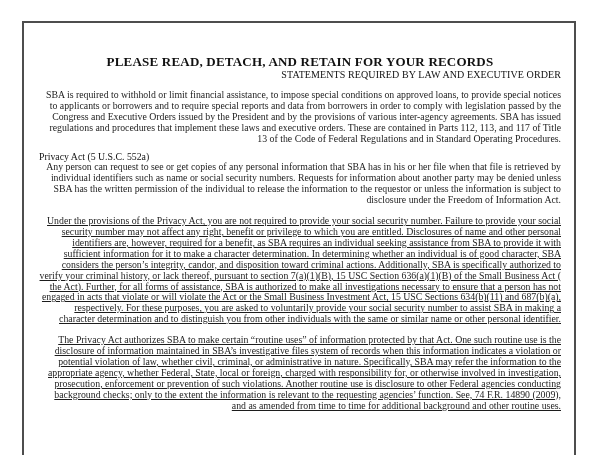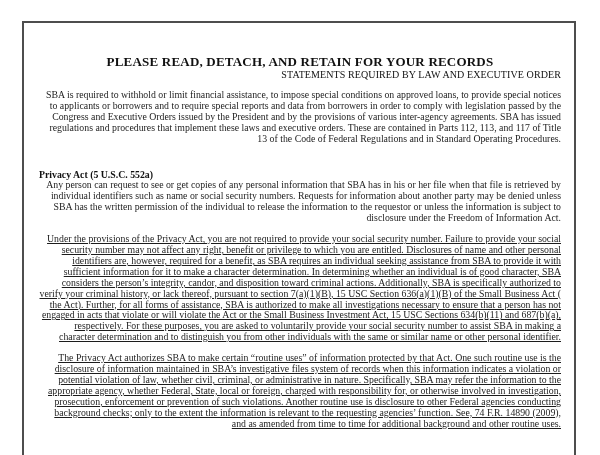--- a/index.html
+++ b/index.html
@@ -51,24 +51,24 @@
     margin: 0 0 0 0;
   }
   .para-gap {
     margin-top: 10px !important;
     text-decoration: underline;
   }
   .intro {
     margin-top: 9px !important;
   }
   .section-heading {
-    font-weight: bold;
+    font-weight: normal;
     font-size: 9.8px;
     line-height: 10.9px;
-    margin-top: 25px;
+    margin-top: 7px;
     color: #111111;
   }
 </style>
 </head>
 <body>
 
 <div class="page">
   <div class="page-inner">
 
     <div class="doc-title">PLEASE READ, DETACH, AND RETAIN FOR YOUR RECORDS</div>

